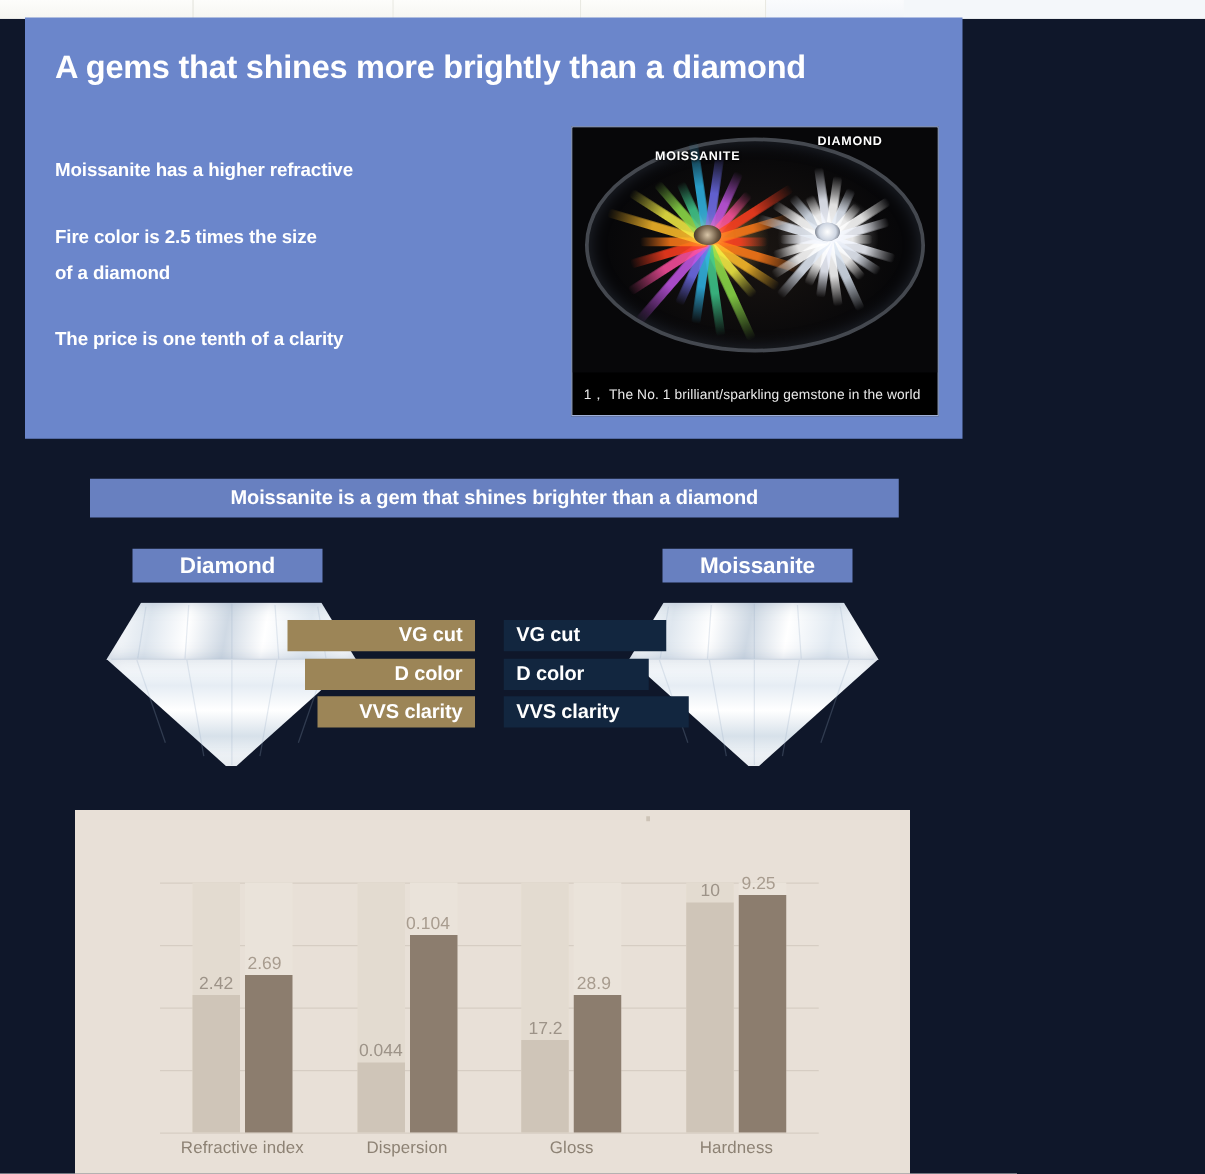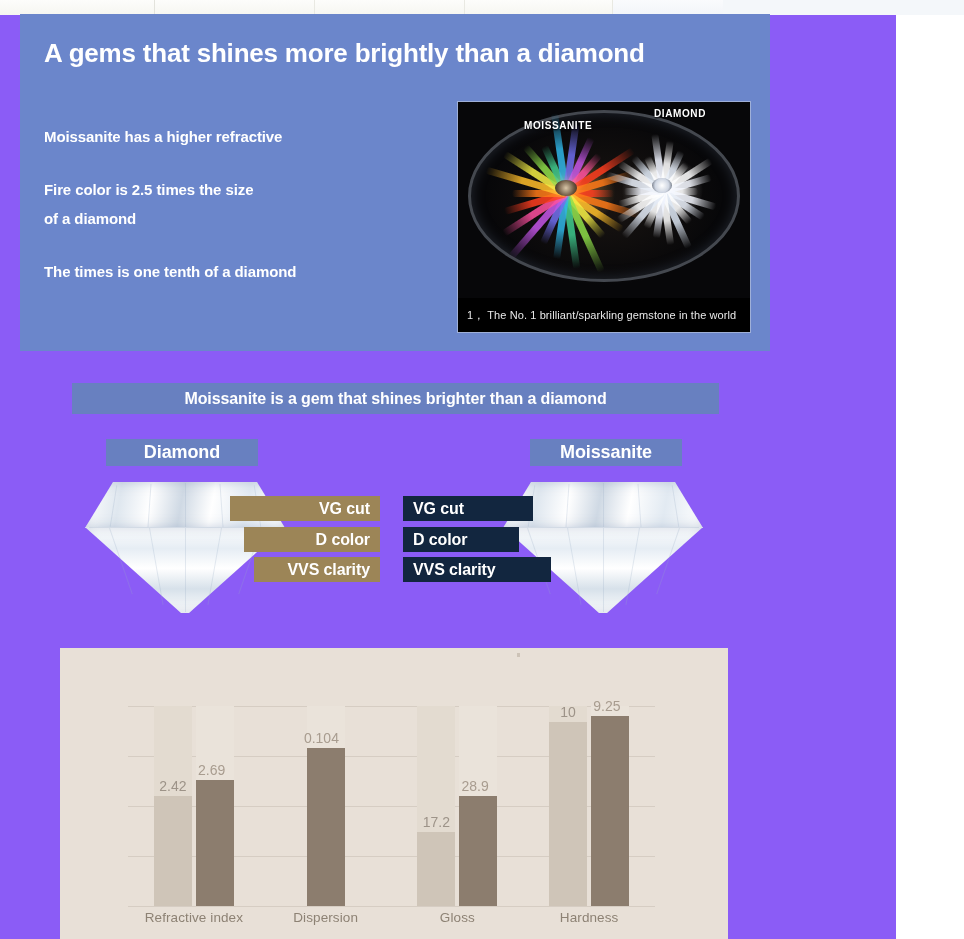--- a/index.html
+++ b/index.html
@@ -3,21 +3,21 @@
 <meta charset="utf-8">
 <title>Moissanite Product Page</title>
 <style>
   * { box-sizing: border-box; margin: 0; padding: 0; }
   html, body {
     width: 964px; height: 939px;
     background: #ffffff;
     font-family: "Liberation Sans", sans-serif;
     overflow: hidden;
   }
-  .page { position: relative; width: 896px; height: 939px; background:#8b5cf6; }
+  .page { position: relative; width: 964px; height: 939px; background:#0f172a; }
 
   
   .chrome-strip {
     position:absolute; left:0; top:0; width:964px; height:15px;
     background: linear-gradient(#fcfcfa,#f7f7f3);
     display:flex;
   }
   .chrome-cell {
     height:100%;
     border-right:1px solid #e9e9e2;
@@ -251,21 +251,21 @@
 
     <div class="banner-body">
       <div class="banner-para">
         <div class="banner-line">Moissanite has a higher refractive</div>
       </div>
       <div class="banner-para">
         <div class="banner-line">Fire color is 2.5 times the size</div>
         <div class="banner-line">of a diamond</div>
       </div>
       <div class="banner-para">
-        <div class="banner-line">The times is one tenth of a diamond</div>
+        <div class="banner-line">The price is one tenth of a clarity</div>
       </div>
     </div>
 
     <div class="photo">
       <div class="photo-scene">
         <div class="ring"></div>
         <div class="burst" id="burstM">
             <span class="ray" style="left: 108px; top: 88px; width: 48.36px; background: linear-gradient(90deg, rgb(255, 61, 31) 0%, rgb(255, 61, 31) 55%, rgba(0, 0, 0, 0) 100%); transform: rotate(0deg);"></span>
             <span class="ray" style="left: 108px; top: 88px; width: 77.22px; background: linear-gradient(90deg, rgb(255, 122, 24) 0%, rgb(255, 122, 24) 55%, rgba(0, 0, 0, 0) 100%); transform: rotate(16.3636deg);"></span>
             <span class="ray" style="left: 108px; top: 88px; width: 67.08px; background: linear-gradient(90deg, rgb(255, 190, 42) 0%, rgb(255, 190, 42) 55%, rgba(0, 0, 0, 0) 100%); transform: rotate(32.7273deg);"></span>
@@ -387,20 +387,25 @@
               <div class="fill" style="height: 55%; background: rgb(207, 197, 184);"></div>
               <div class="vlabel" style="bottom: calc(55% + 2px);">2.42</div>
             </div>
             <div class="col dark">
               <div class="track"></div>
               <div class="fill" style="height: 63%; background: rgb(140, 125, 110);"></div>
               <div class="vlabel" style="bottom: calc(63% + 2px); transform: translateX(-62%);">2.69</div>
             </div>
           </div>
           <div class="group">
+            <div class="col light">
+              <div class="track"></div>
+              <div class="fill" style="height: 28%; background: rgb(207, 197, 184);"></div>
+              <div class="vlabel" style="bottom: calc(28% + 2px);">0.044</div>
+            </div>
             <div class="col dark">
               <div class="track"></div>
               <div class="fill" style="height: 79%; background: rgb(140, 125, 110);"></div>
               <div class="vlabel" style="bottom: calc(79% + 2px); transform: translateX(-62%);">0.104</div>
             </div>
           </div>
           <div class="group">
             <div class="col light">
               <div class="track"></div>
               <div class="fill" style="height: 37%; background: rgb(207, 197, 184);"></div>

